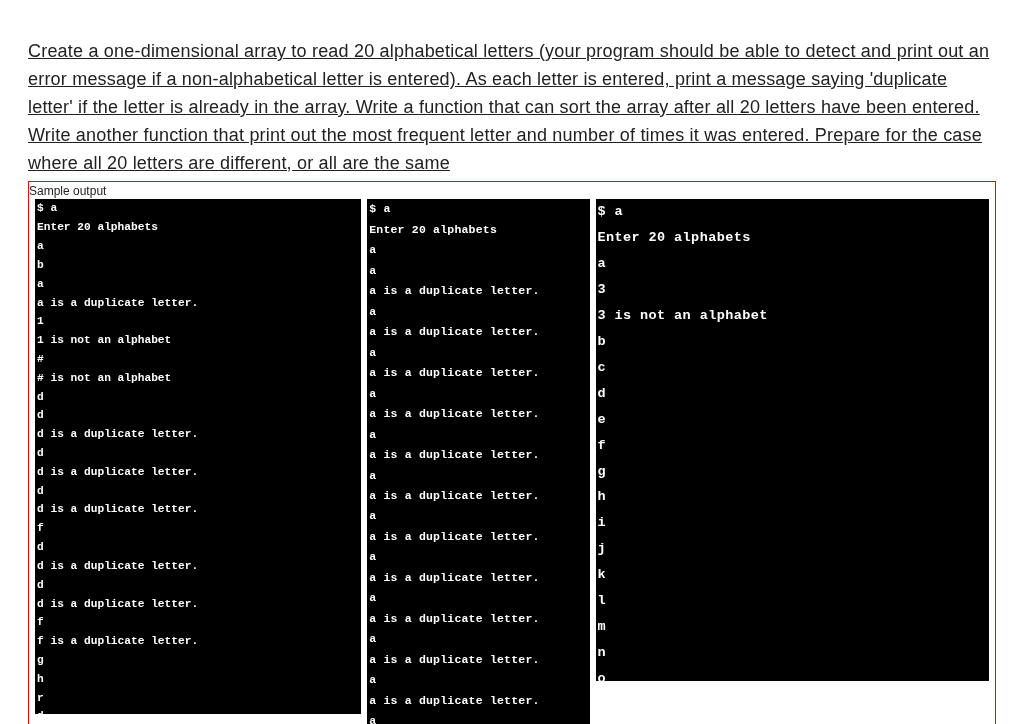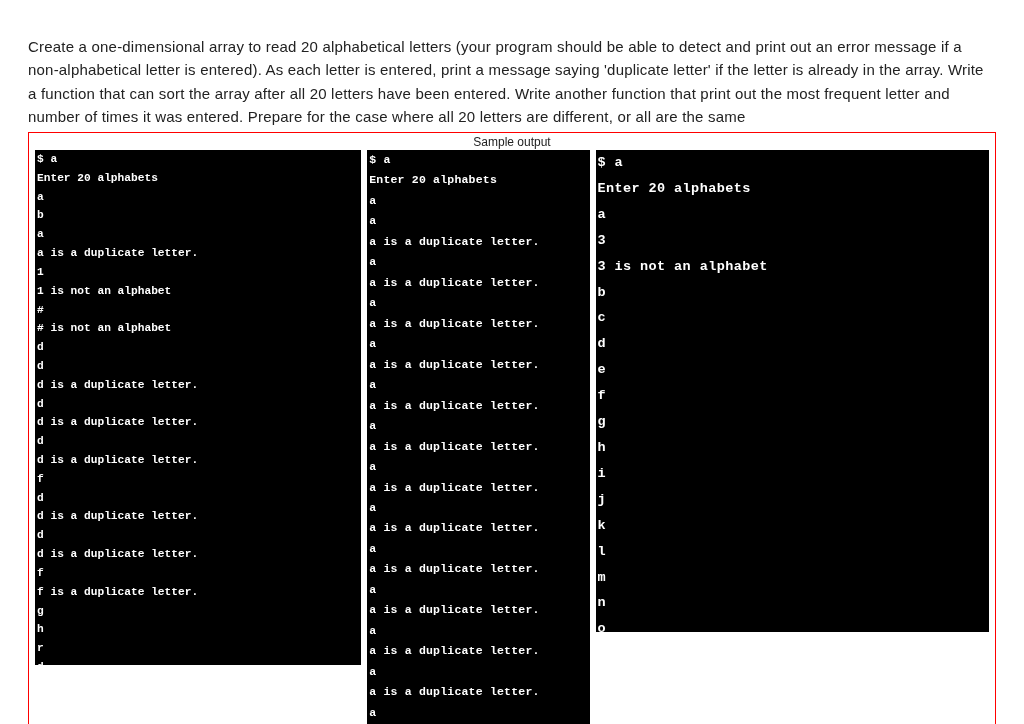--- a/index.html
+++ b/index.html
@@ -8,33 +8,34 @@
     background: #ffffff;
     font-family: Arial, Helvetica, sans-serif;
     width: 1024px;
   }
   .page {
     width: 1024px;
     box-sizing: border-box;
     padding: 20px 28px 10px 28px;
   }
   .prompt-text {
-    font-size: 15px;
+    font-size: 18px;
     line-height: 1.55;
     color: #222;
     letter-spacing: 0.2px;
     margin-bottom: 4px;
+    text-decoration: underline;
   }
   .sample-container {
     border: 1px solid #ff0000;
     padding: 0;
     position: relative;
   }
   .sample-label {
-    text-align: center;
+    text-align: left;
     font-size: 12px;
     color: #222;
     margin: 0;
     padding: 2px 0 1px 0;
   }
   .panels {
     display: flex;
     flex-direction: row;
     justify-content: space-between;
     align-items: flex-start;

